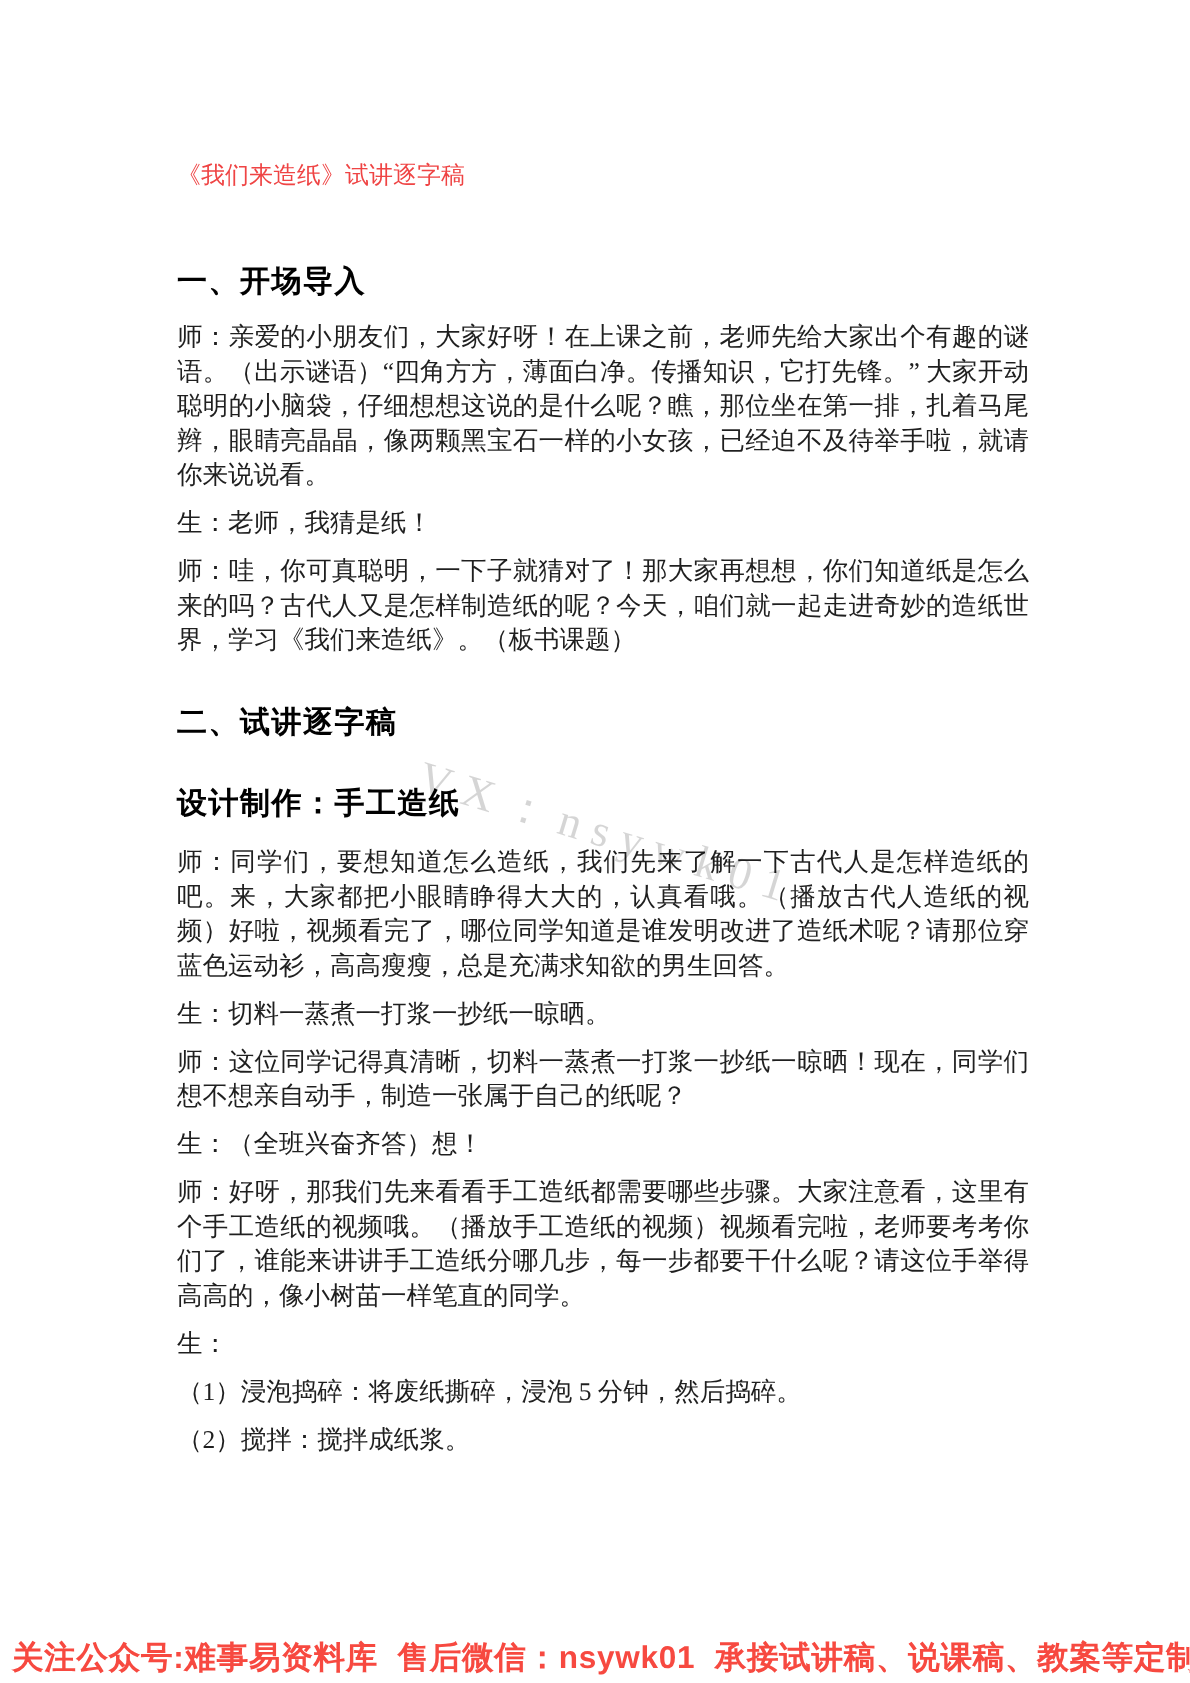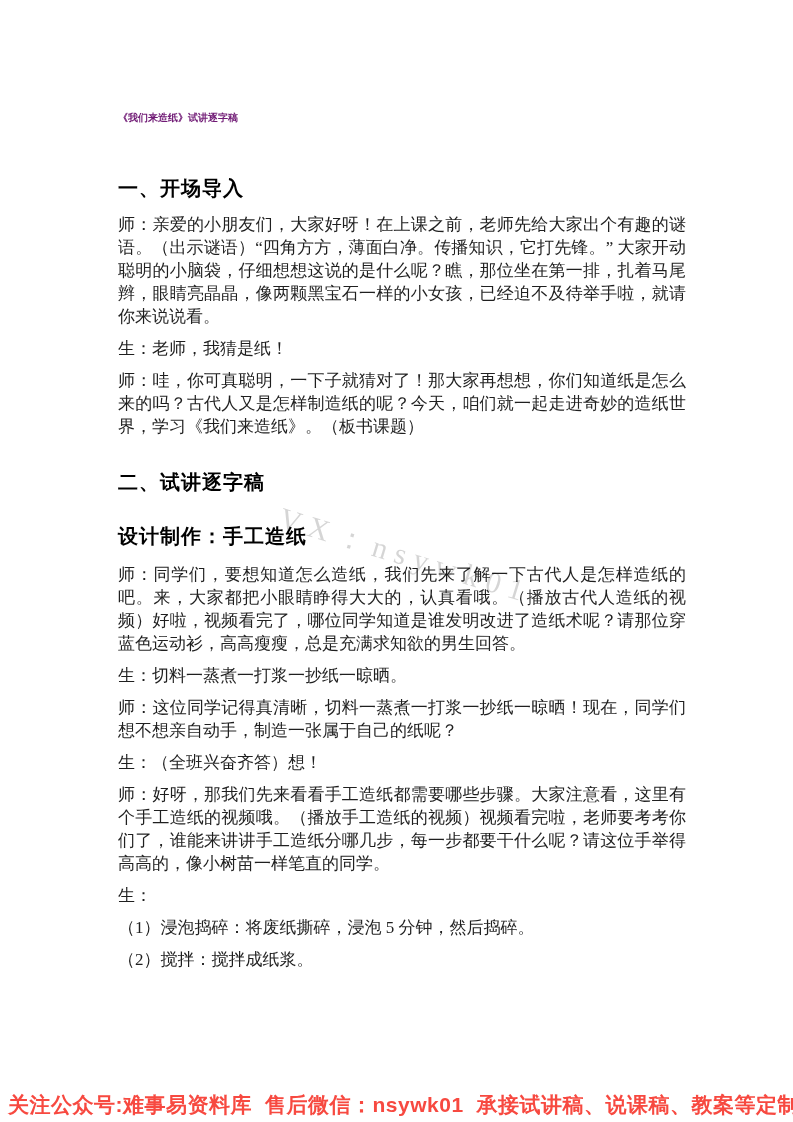--- a/index.html
+++ b/index.html
@@ -10,25 +10,25 @@
     overflow: hidden;
     font-family: "Liberation Serif", "DejaVu Serif", serif;
   }
   .content {
     position: absolute;
     left: 118px; top: 106px;
     width: 568px;
     color: #1f1f1f;
   }
   .doc-title {
-    font-size: 10px;
+    font-size: 16px;
     line-height: 24px;
-    font-weight: 700;
+    font-weight: 400;
     margin: 0 0 46px 0;
-    color: #701a75;
+    color: #ef4444;
   }
   .heading {
     font-family: "Liberation Sans", "DejaVu Sans", sans-serif;
     font-weight: 700;
     font-size: 20px;
     line-height: 24px;
     color: #000;
     letter-spacing: 1px;
   }
   .h-open   { margin: 0 0 13px 0; }

